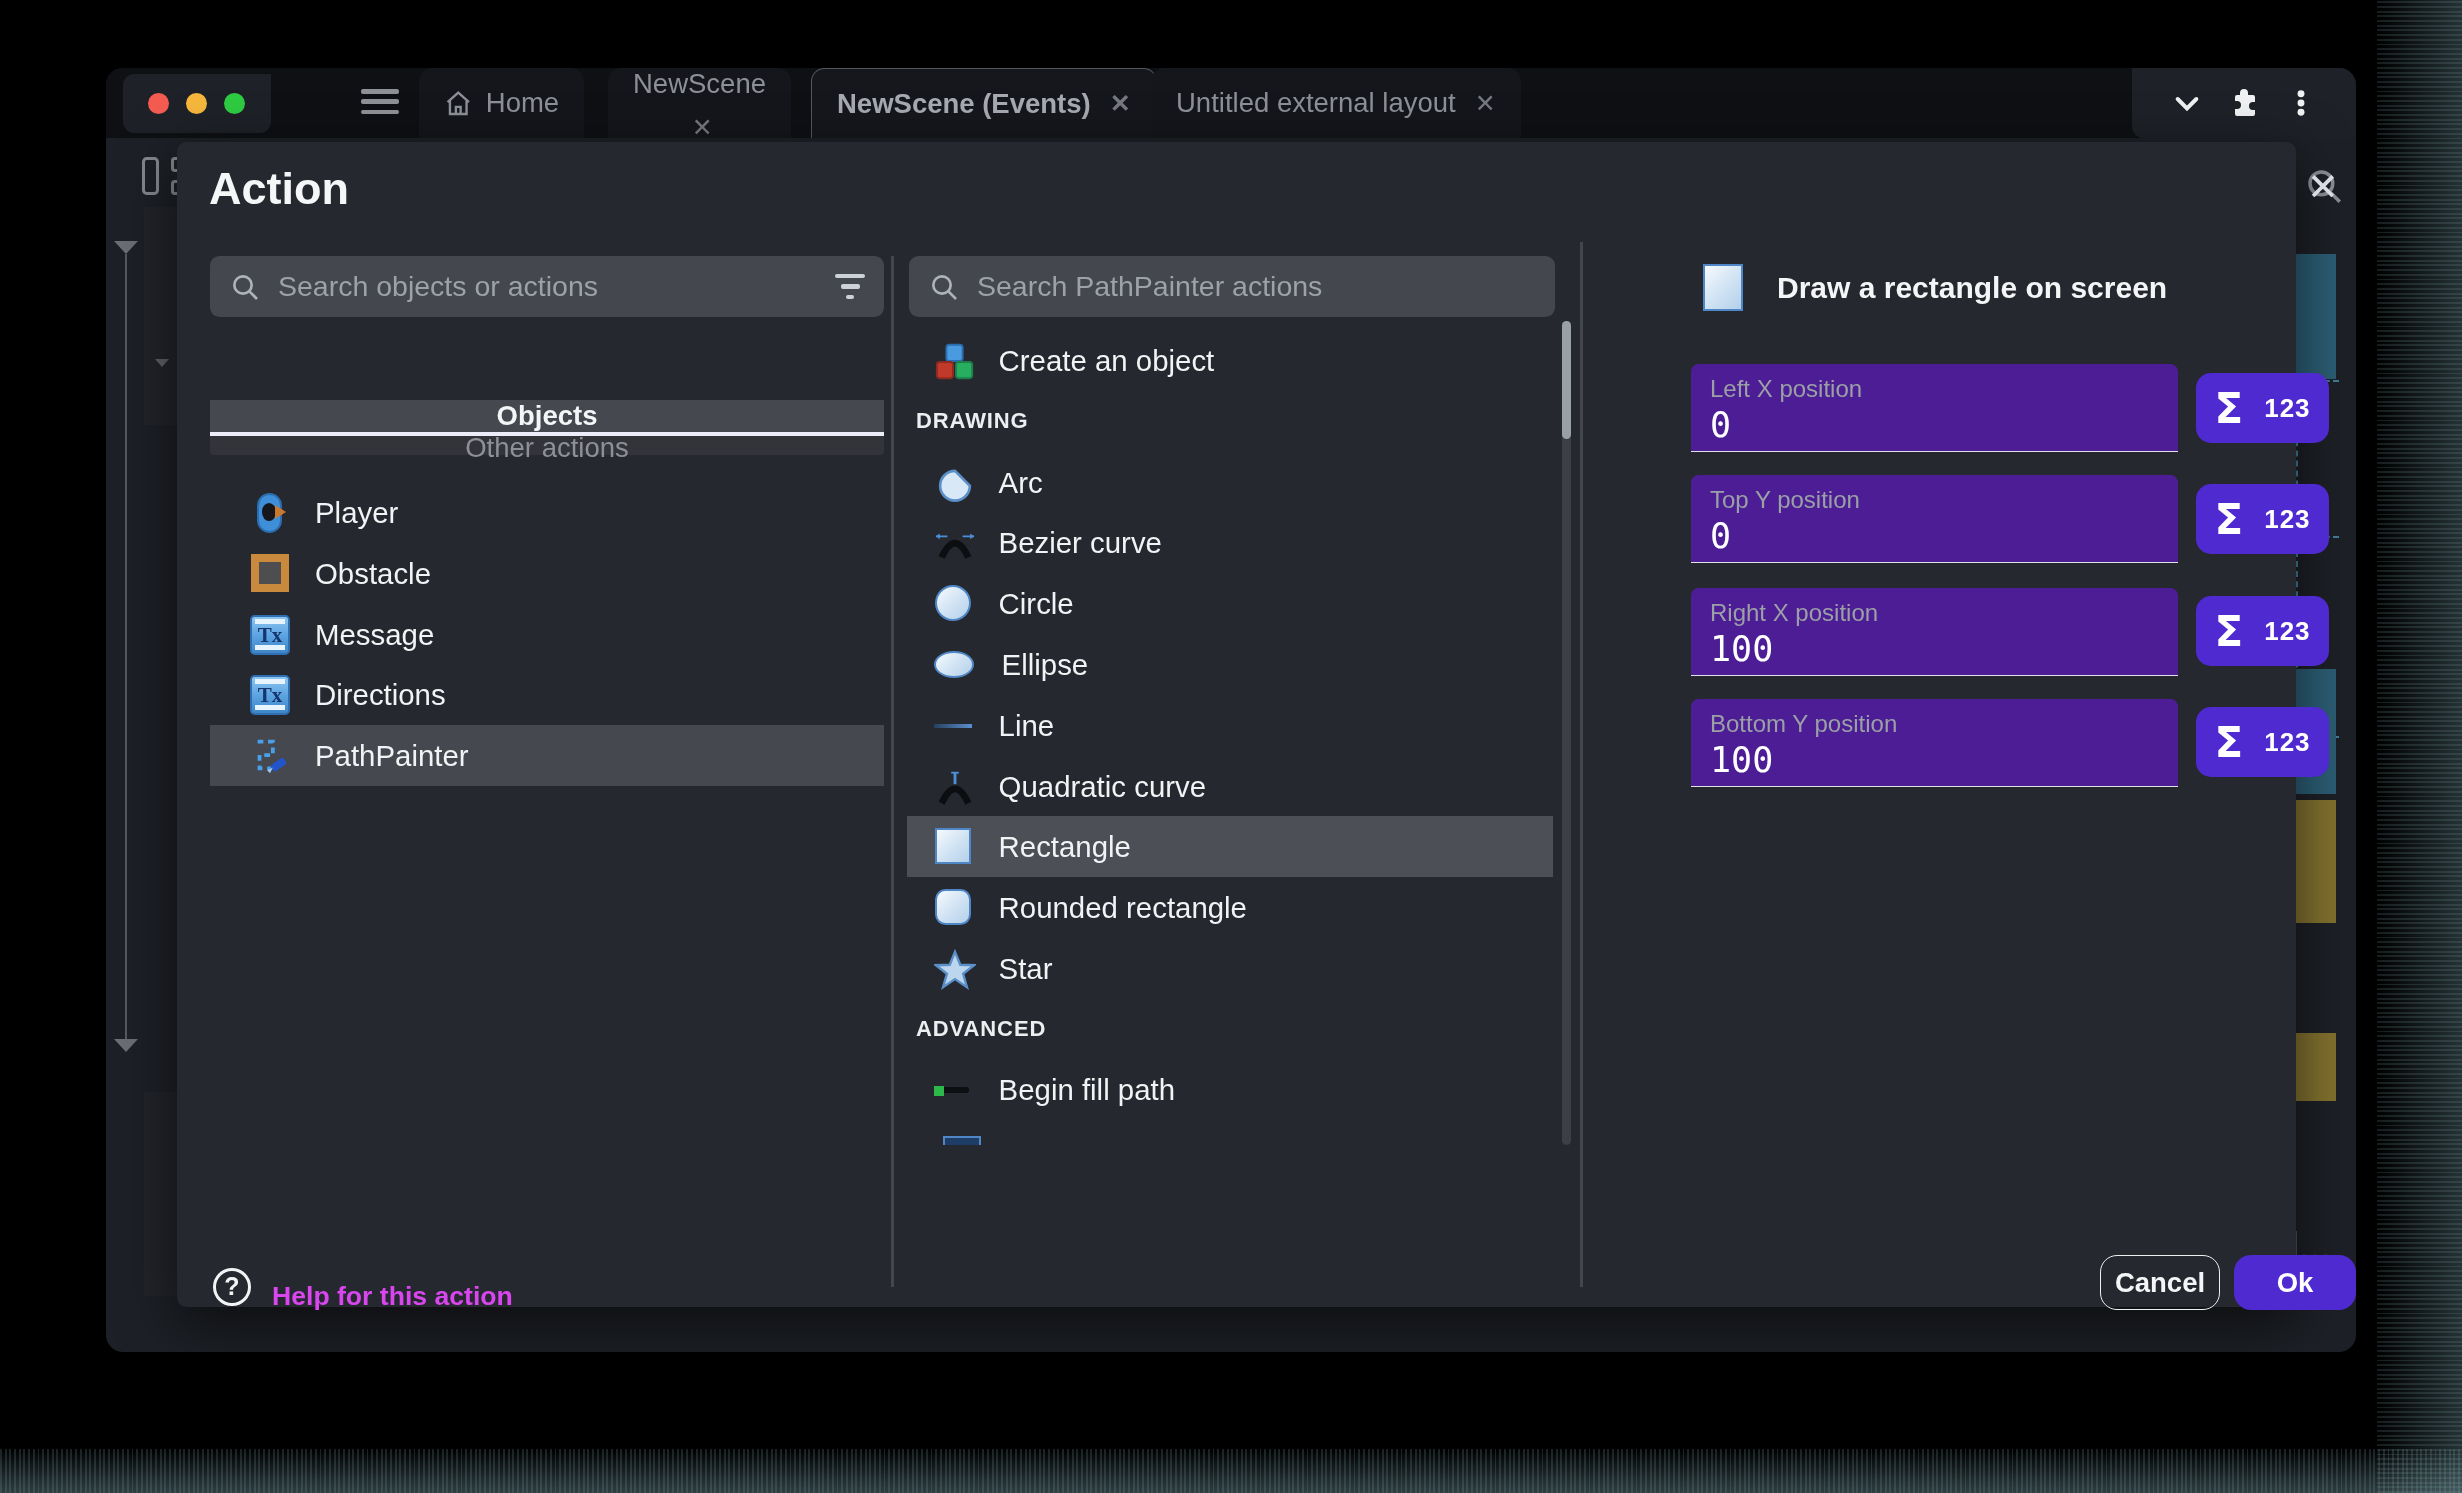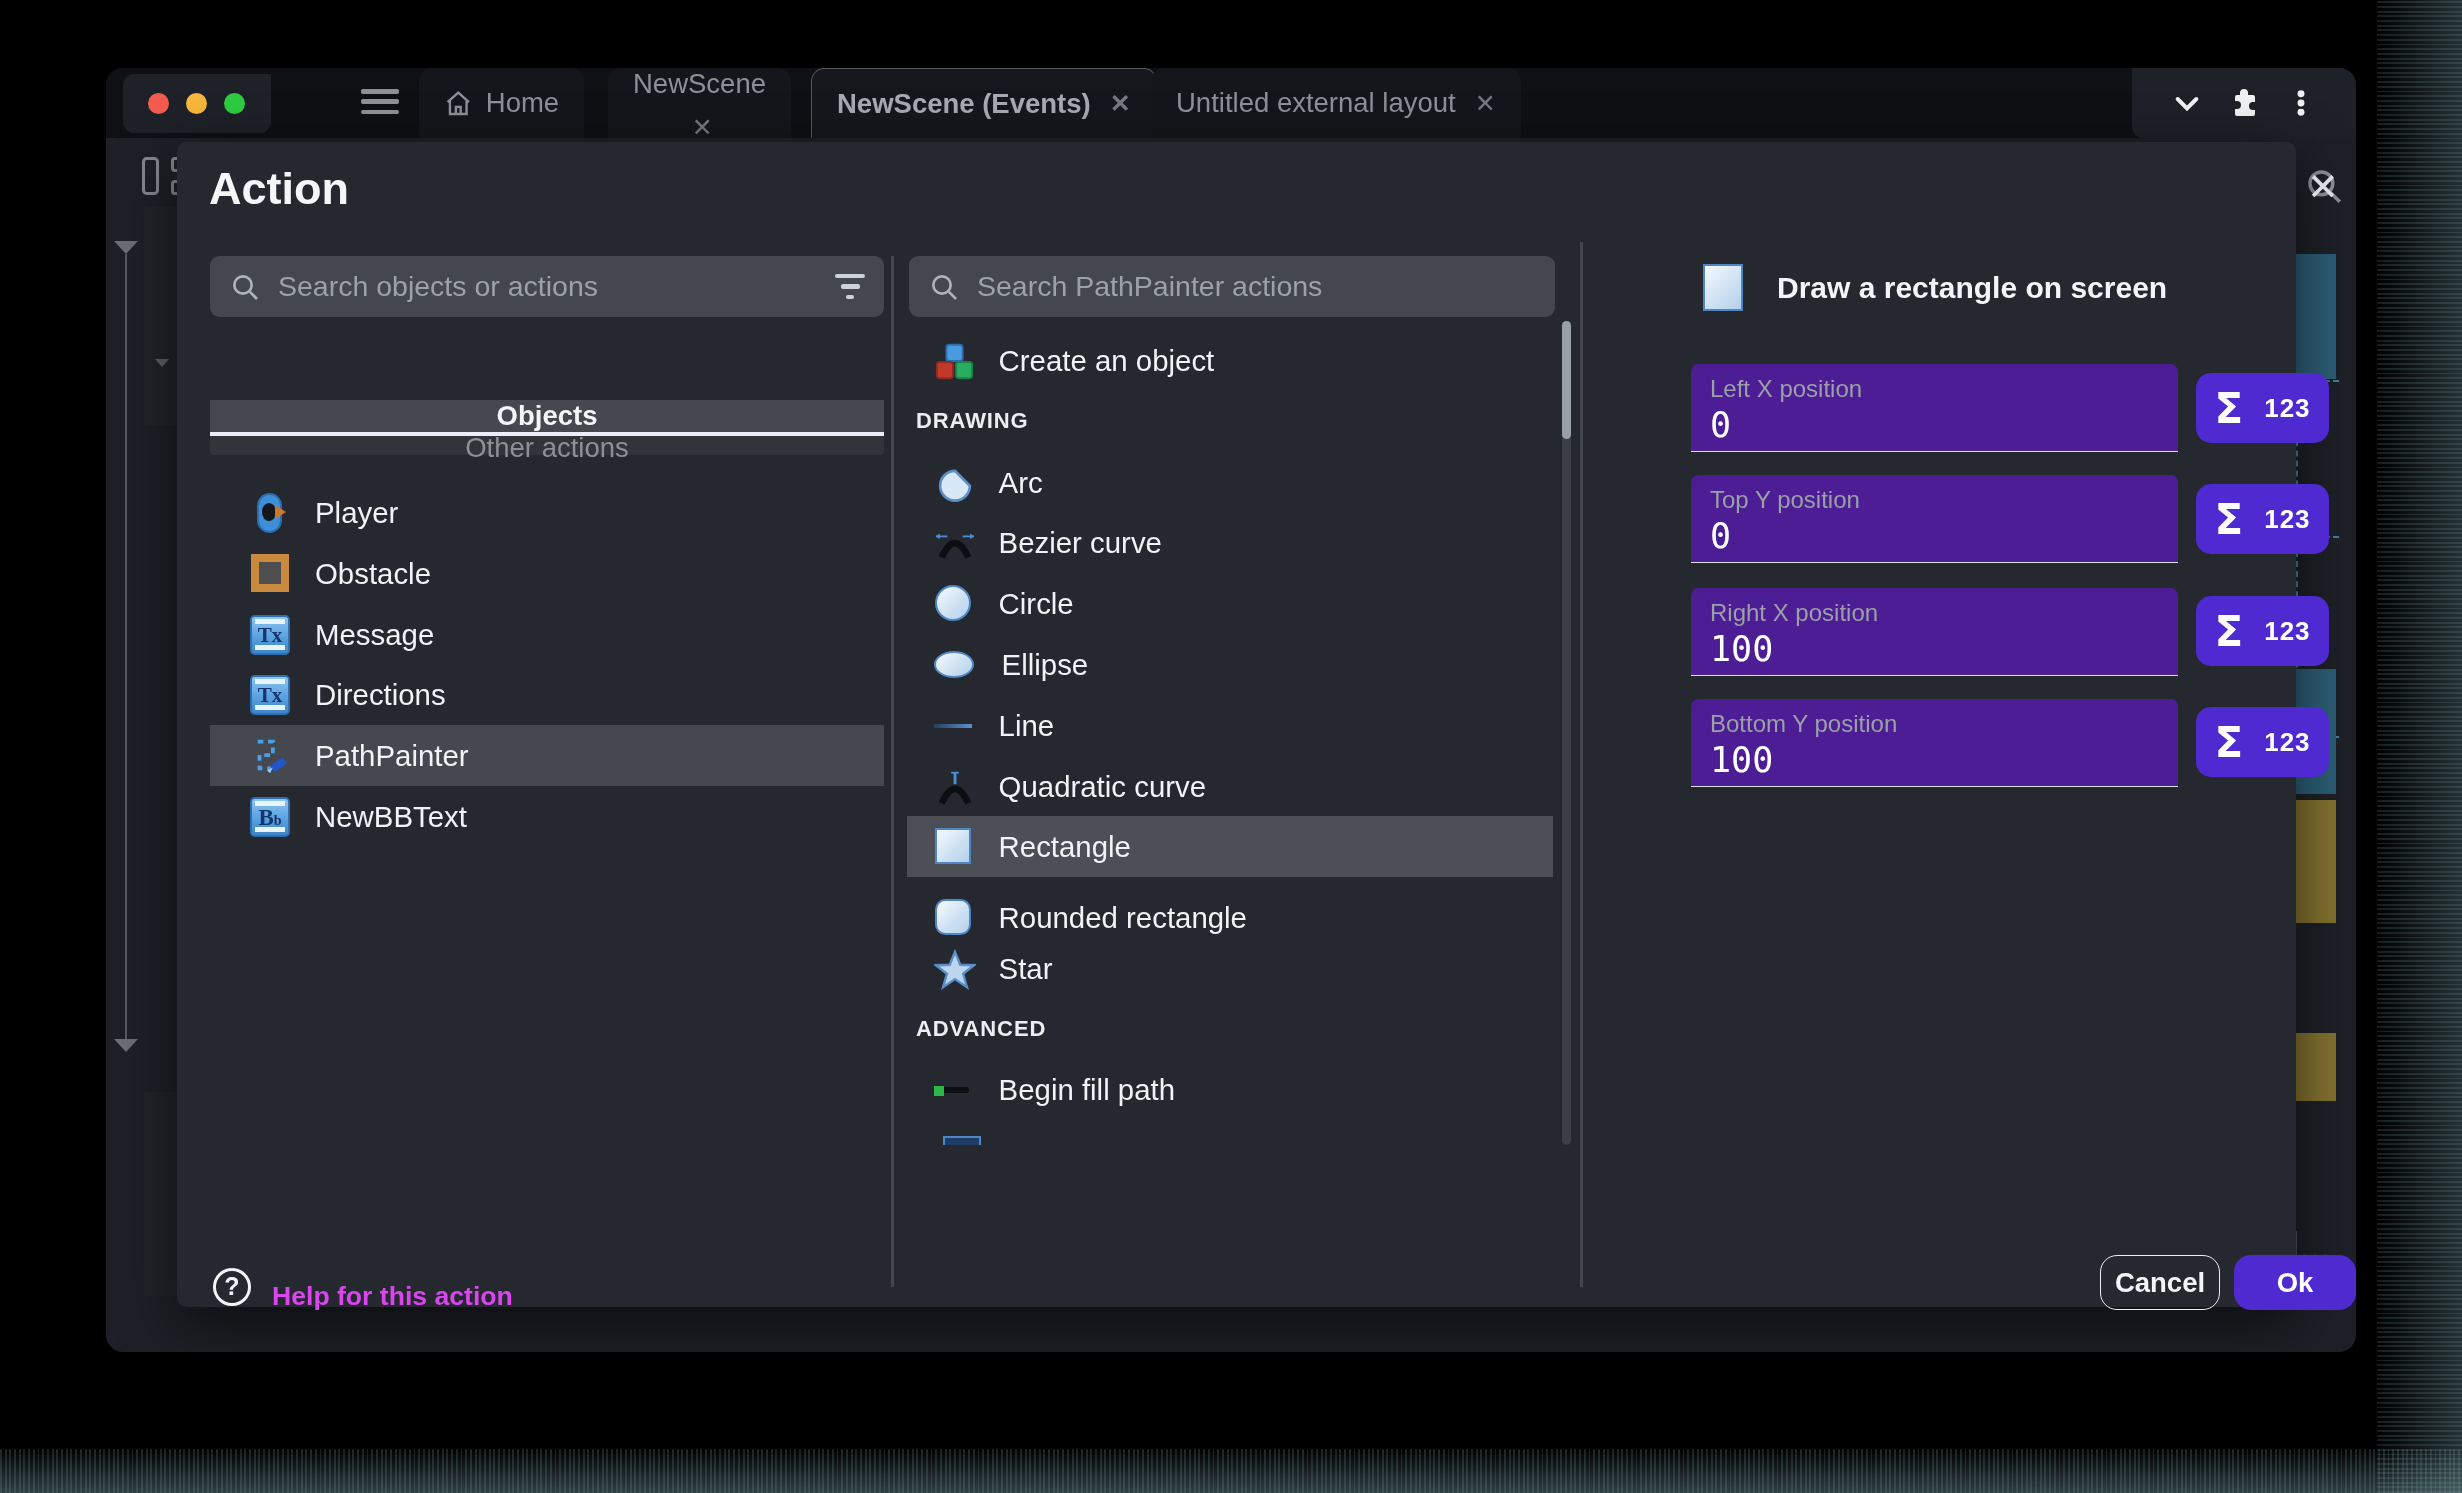--- a/index.html
+++ b/index.html
@@ -268,26 +268,20 @@
       <div class="obj-row selected" style="top:583px;">
         <span class="oicon">
           <svg width="40" height="40" viewBox="0 0 42 42" class="icon-svg">
             <path d="M8 6 H24 V20 H10 V34 H22" fill="none" stroke="#4aa0e8" stroke-width="4" stroke-dasharray="6 5"></path>
             <rect x="22" y="26" width="16" height="8" rx="2" transform="rotate(-35 30 30)" fill="#2255cc"></rect>
             <path d="M18 36 L24 33 L21 39 Z" fill="#9fc6ee"></path>
           </svg>
         </span>
         <span class="lbl">PathPainter</span>
       </div>
-      <div class="obj-row" style="top:644px;">
-        <span class="oicon tx-box bb-box">
-            <span class="t">B<span style="font-size:14.2px;">b</span></span>
-          </span>
-        <span class="lbl">NewBBText</span>
-      </div>
 
       <div class="divider" style="left:714px;"></div>
 
       <div class="search-box" style="left:732px; top:114px; width:646px;">
         <svg width="32" height="32" viewBox="0 0 24 24" fill="none" stroke="#aeb2b9" stroke-width="2">
             <circle cx="10.5" cy="10.5" r="6.5"></circle>
             <path d="M15.5 15.5 L21 21"></path>
           </svg>
         <input placeholder="Search PathPainter actions" style="">
       </div>
@@ -350,21 +344,21 @@
           </svg>
         </span>
         <span class="lbl">Quadratic curve</span>
       </div>
       <div class="act-row selected" style="top:674px;">
         <span class="oicon">
             <span class="rect-shape" style="display:block; width:36px; height:36px; margin:1.9px;"></span>
           </span>
         <span class="lbl">Rectangle</span>
       </div>
-      <div class="act-row" style="top:735px;margin-top:10px;">
+      <div class="act-row" style="top:735px;">
         <span class="oicon">
             <span class="rect-shape" style="display:block; width:36px; height:36px; border-radius:10.4px; margin:1.9px;"></span>
           </span>
         <span class="lbl">Rounded rectangle</span>
       </div>
       <div class="act-row" style="top:796px;">
         <span class="oicon">
           <svg width="42" height="42" viewBox="0 0 44 44" class="star-svg">
             <path d="M22 3 L27.5 16.5 L42 17 L30.5 26 L34.5 40 L22 31.5 L9.5 40 L13.5 26 L2 17 L16.5 16.5 Z" fill="#bcd6ee" stroke="#5a8fc8" stroke-width="2.5"></path>
           </svg>

